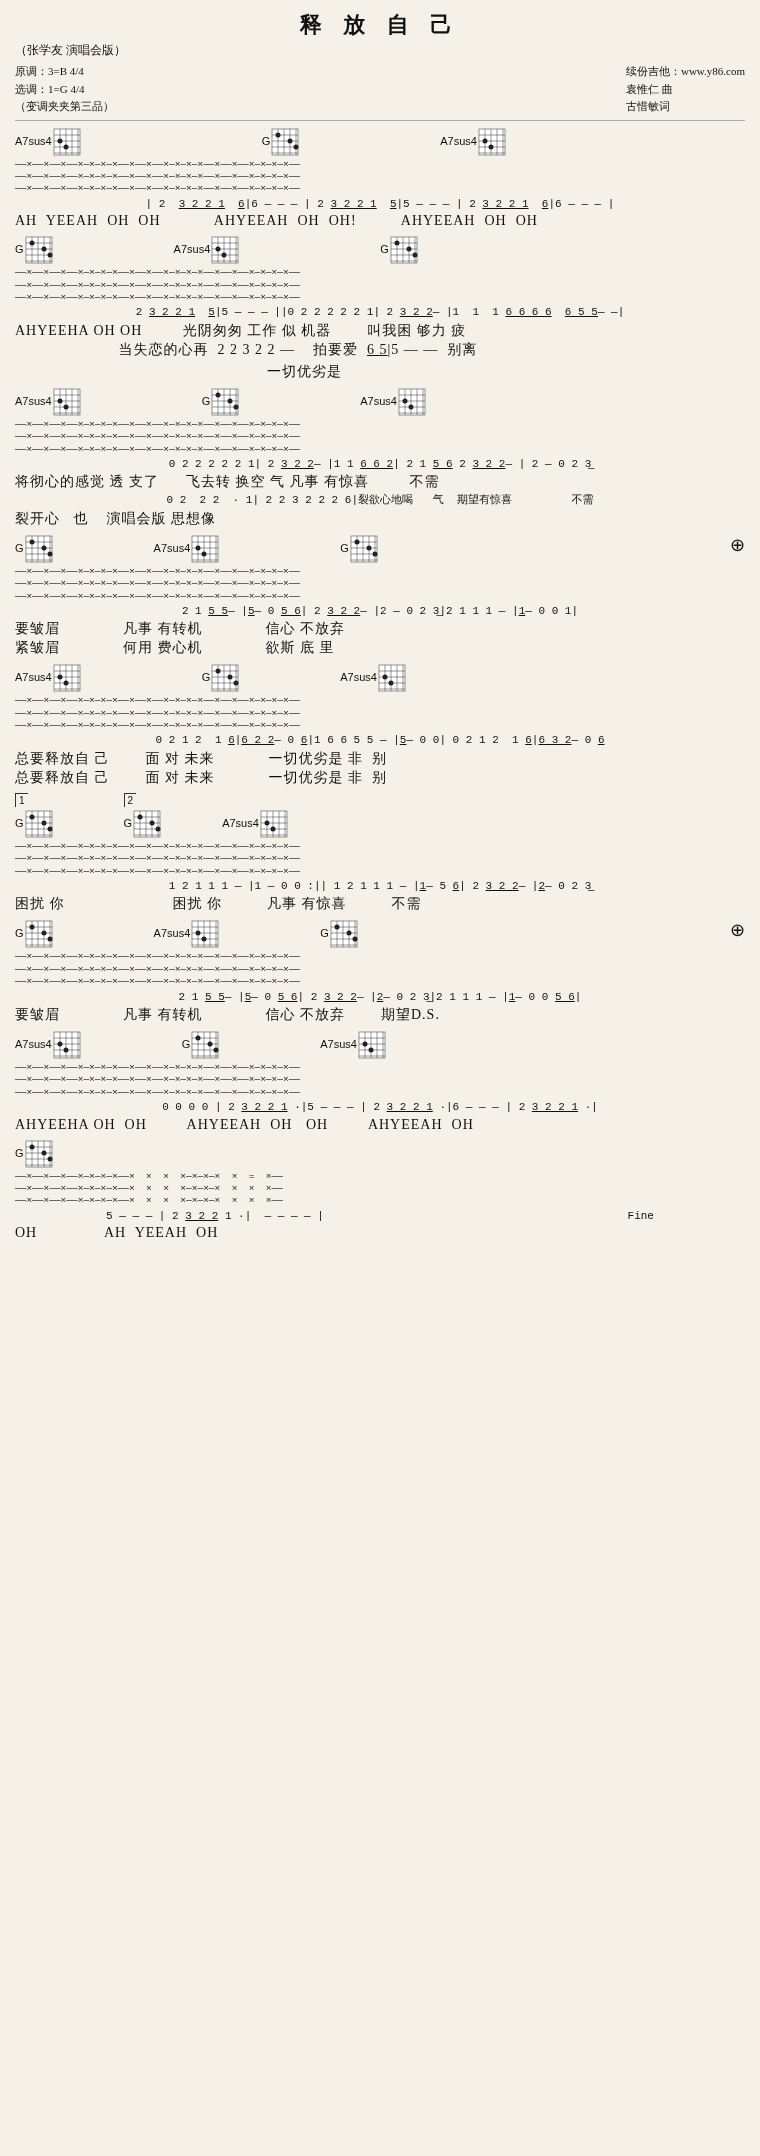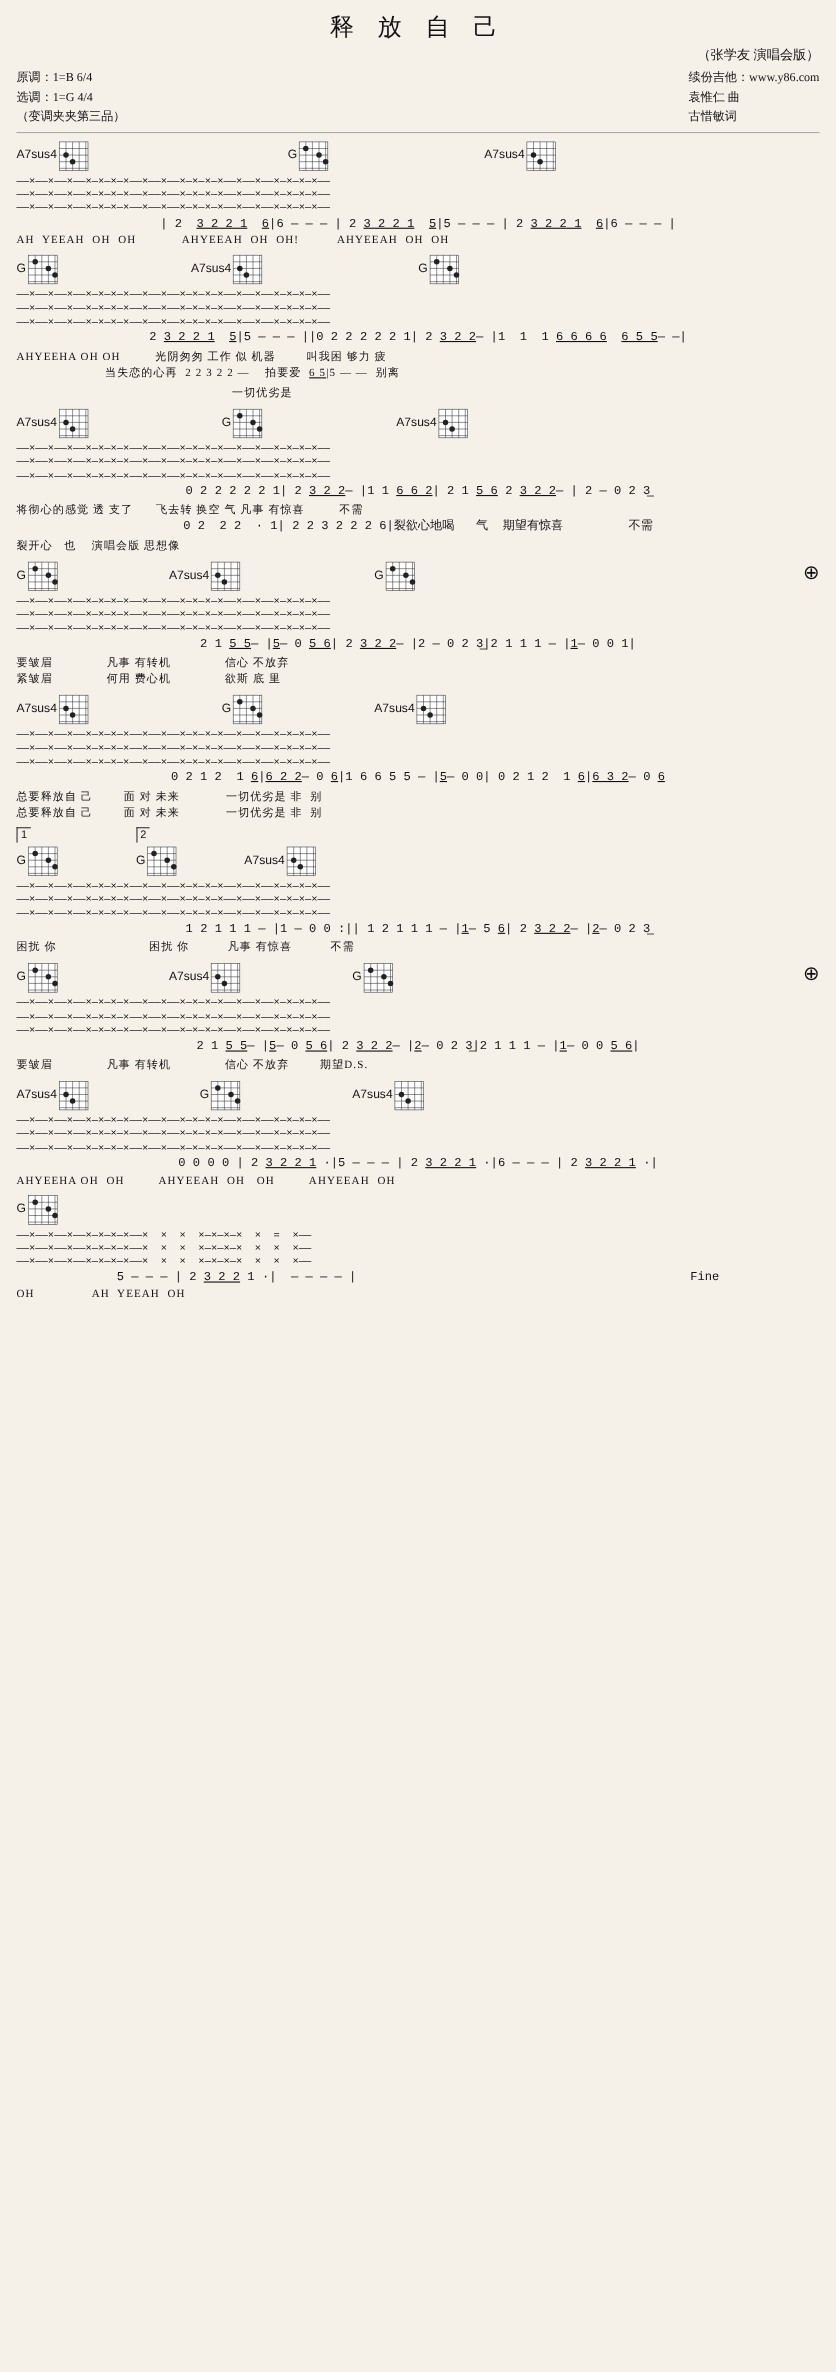--- a/index.html
+++ b/index.html
@@ -7,46 +7,46 @@
       background: #f5f0e8;
       font-family: 'SimSun', 'STSong', serif;
       width: 760px;
       min-height: 2156px;
       color: #111;
       padding: 10px 15px;
     }
     .page-title {
       text-align: center;
       font-size: 22px;
-      font-weight: normal;
+      font-weight: bold;
       letter-spacing: 8px;
       margin-bottom: 2px;
     }
     .subtitle {
-      text-align: right;
+      text-align: left;
       font-size: 12px;
       margin-bottom: 4px;
     }
     .meta-left {
       font-size: 11px;
       line-height: 1.6;
       float: left;
     }
     .meta-right {
       font-size: 11px;
       line-height: 1.6;
       float: right;
       text-align: left;
     }
     .meta-row {
       overflow: hidden;
       margin-bottom: 2px;
     }
     .lyrics-line {
-      font-size: 10px;
+      font-size: 14px;
       font-family: 'SimSun', serif;
       letter-spacing: 1px;
       margin: 1px 0;
       white-space: pre;
     }
     .number-notation {
       font-family: 'Courier New', monospace;
       font-size: 11px;
       white-space: pre;
       letter-spacing: 0px;
@@ -79,21 +79,21 @@
 </head>
 <body>
 
 <div>
 
   <div class="page-title">释 放 自 己</div>
   <div class="subtitle">（张学友 演唱会版）</div>
 
   <div class="meta-row">
     <div class="meta-left">
-      <div>原调：1=B 6/4</div>
+      <div>原调：3=B 4/4</div>
       <div>选调：1=G 4/4</div>
       <div>（变调夹夹第三品）</div>
     </div>
     <div class="meta-right">
       <div>续份吉他：www.y86.com</div>
       <div>袁惟仁 曲</div>
       <div>古惜敏词</div>
     </div>
   </div>
 

